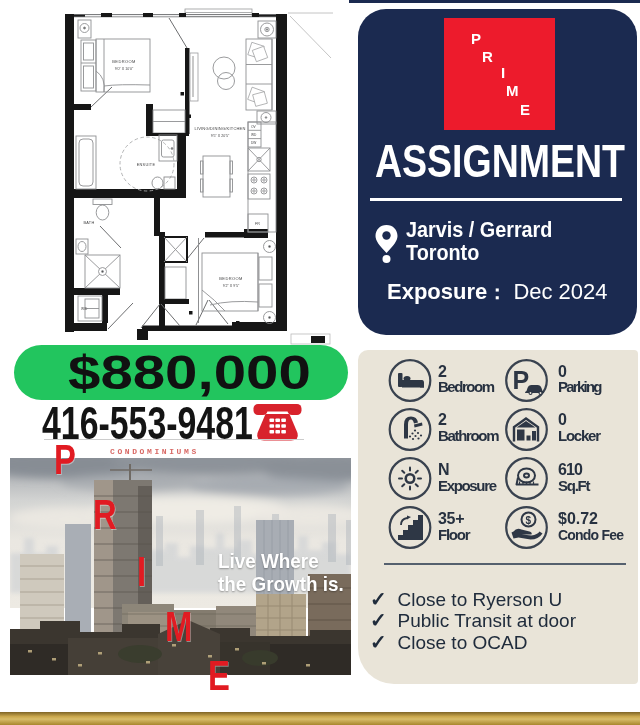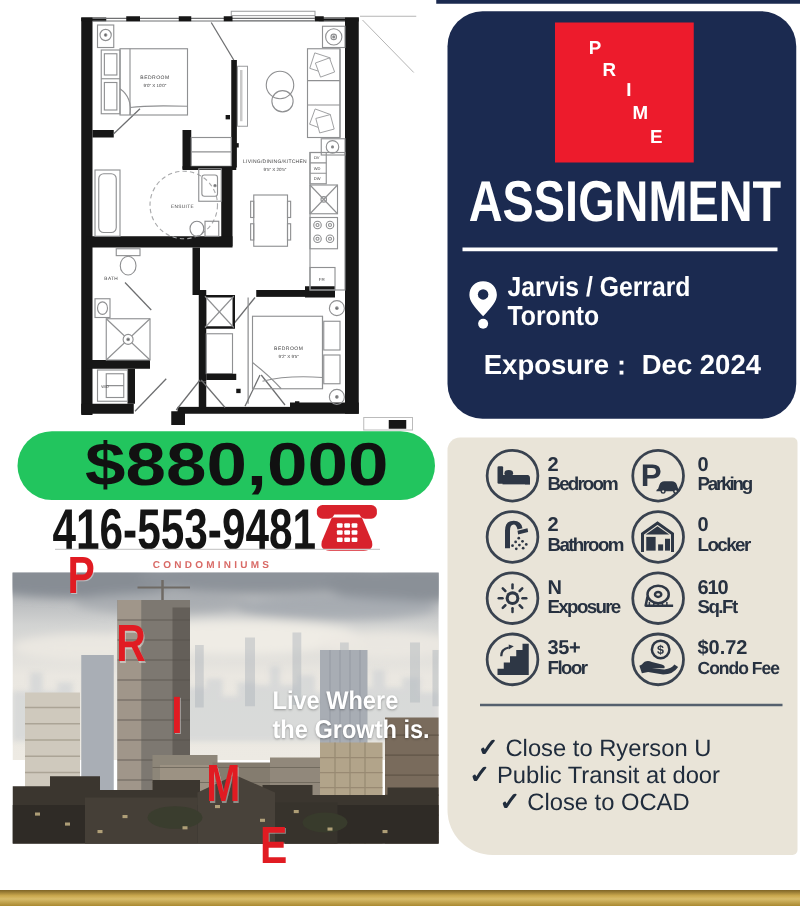--- a/index.html
+++ b/index.html
@@ -306,21 +306,21 @@
         <rect x="29.3" y="23.2" width="4.6" height="3.6" rx="0.8"></rect>
     <rect x="17.5" y="28.9" width="4.6" height="3.6" rx="0.8"></rect>
         <rect x="23.4" y="28.9" width="4.6" height="3.6" rx="0.8"></rect>
         <rect x="29.3" y="28.9" width="4.6" height="3.6" rx="0.8"></rect>
   </g>
 </svg>
 </div>
 
 <div class="abs" style="left:44px;top:439px;width:260px;height:1px;background:#cccccc;"></div>
 
-<div class="abs" style="left:110px;top:447px;width:120px;text-align:center;font-size:8px;font-weight:bold;color:#d96a66;letter-spacing:2.6px;">CONDOMINIUMS</div>
+<div class="abs" style="left:110px;top:447px;width:120px;text-align:left;font-size:8px;font-weight:bold;color:#d96a66;letter-spacing:2.6px;font-family:Liberation Mono, monospace;">CONDOMINIUMS</div>
 
 <div class="abs" style="left:10px;top:458px;width:341px;height:217px;" id="photo">
 <svg width="341" height="217" viewBox="0 0 341 217">
 <defs>
   <linearGradient id="sky" x1="0" y1="0" x2="0" y2="1">
     <stop offset="0" stop-color="#9da1a7"></stop>
     <stop offset="0.28" stop-color="#d2d3d2"></stop>
     <stop offset="0.55" stop-color="#eae7e1"></stop>
     <stop offset="1" stop-color="#edeae3"></stop>
   </linearGradient>
@@ -495,21 +495,21 @@
 <div class="abs" style="left:374px;top:224px;z-index:3;">
 <svg width="25" height="40" viewBox="0 0 25 40">
   <path d="M12.5 1 C6 1 1.5 5.8 1.5 12 C1.5 17 6 22 10.2 26.5 L12.5 29 L14.8 26.5 C19 22 23.5 17 23.5 12 C23.5 5.8 19 1 12.5 1 Z" fill="#ffffff"></path>
   <circle cx="12.5" cy="11.5" r="4.2" fill="#1b2a50"></circle>
   <circle cx="12.5" cy="35" r="4" fill="#ffffff"></circle>
 </svg>
 </div>
 
 <div class="abs" style="left:406px;top:219px;font-size:22px;font-weight:bold;color:#ffffff;line-height:22.5px;z-index:3;transform:scaleX(0.9);transform-origin:left top;white-space:nowrap;">Jarvis / Gerrard<br>Toronto</div>
 
-<div class="abs" style="left:387px;top:279px;font-size:22px;color:#ffffff;z-index:3;white-space:nowrap;"><b>Exposure</b><b style="font-size:20px;">：</b><span style="font-weight:bold;">&nbsp;Dec 2024</span></div>
+<div class="abs" style="left:387px;top:279px;font-size:22px;color:#ffffff;z-index:3;white-space:nowrap;"><b>Exposure</b><b style="font-size:20px;">：</b><span style="font-weight:normal;">&nbsp;Dec 2024</span></div>
 
 <div class="abs" style="left:358px;top:350px;width:280px;height:334px;background:#e9e4d8;border-radius:10px 4px 4px 36px;"></div>
 
 <div class="abs" style="left:358px;top:350px;z-index:3;" id="icons">
 <svg width="282" height="230" viewBox="0 0 282 230" font-family="Liberation Sans">
 <g stroke="#39424f" stroke-width="2.2" fill="none">
 
   <circle cx="52" cy="30.5" r="20.3"></circle>
 
   <circle cx="168.5" cy="30.5" r="20.3"></circle>
@@ -625,19 +625,19 @@
   <text x="80" y="173.5" font-size="16" textLength="26.5">35+</text>
   <text x="80" y="189.5" font-size="15" textLength="32.5">Floor</text>
   <text x="200" y="173.5" font-size="16" textLength="40">$0.72</text>
   <text x="200" y="189.5" font-size="14" textLength="66">Condo Fee</text>
 </g>
 </svg>
 </div>
 
 <div class="abs" style="left:384px;top:563px;width:242px;height:2px;background:#55606e;z-index:3;"></div>
 
-<div class="abs" style="left:370px;top:589px;z-index:3;font-size:19px;color:#202c3c;line-height:20.4px;text-align:center;">
+<div class="abs" style="left:370px;top:589px;z-index:3;font-size:19px;color:#202c3c;line-height:20.4px;">
   <div><span style="display:inline-block;width:27.5px;font-size:20px;font-weight:bold;">✓</span>Close to Ryerson U</div>
   <div><span style="display:inline-block;width:27.5px;font-size:20px;font-weight:bold;">✓</span>Public Transit at door</div>
   <div><span style="display:inline-block;width:27.5px;font-size:20px;font-weight:bold;">✓</span>Close to OCAD</div>
 </div>
 
 <div class="abs" style="left:0;top:712px;width:640px;height:13px;background:linear-gradient(180deg,#7e6426 0%,#caa84e 35%,#d8bc6a 55%,#a8872e 100%);"></div>
 
 </body></html>

